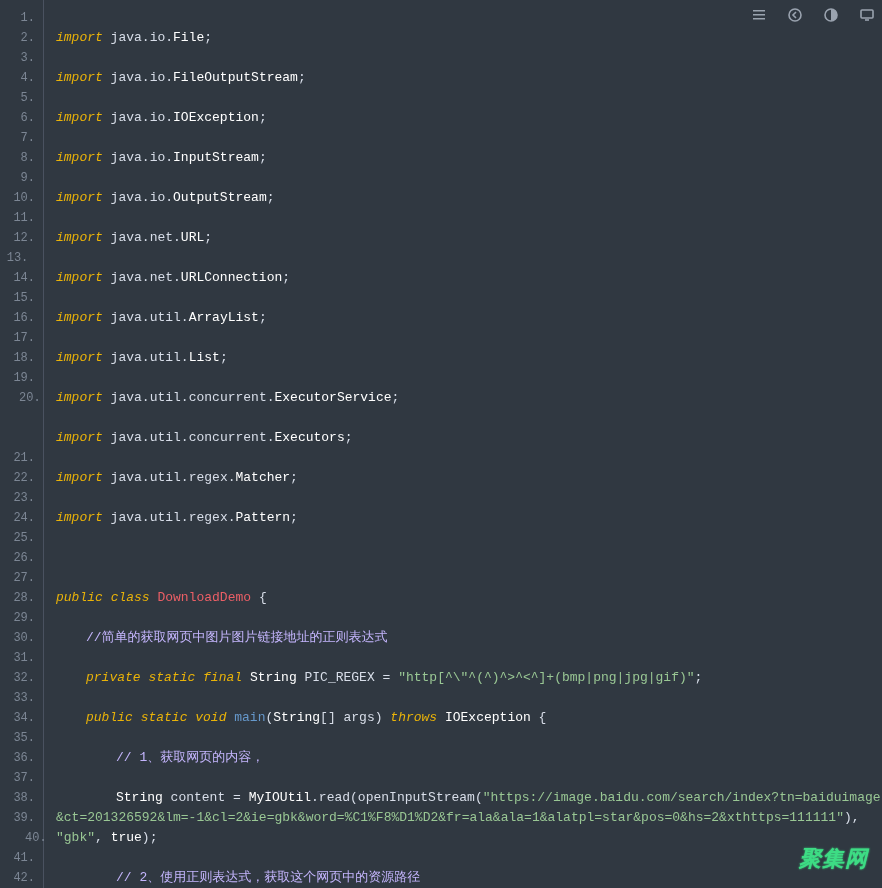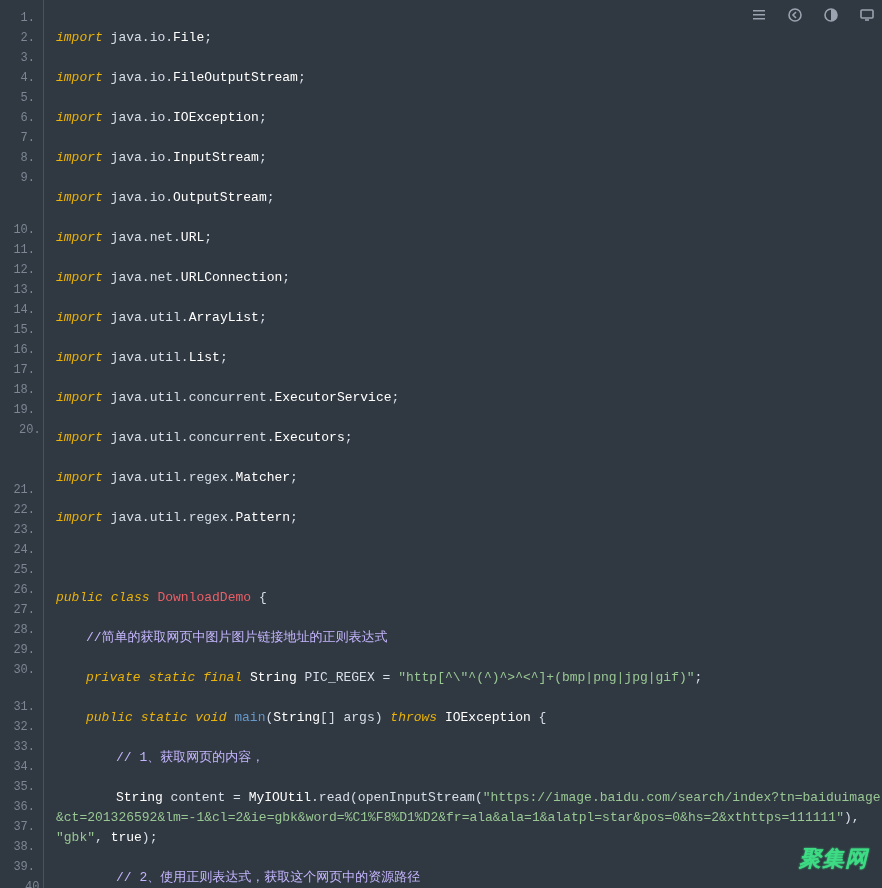--- a/index.html
+++ b/index.html
@@ -81,42 +81,42 @@
   <div class="gutter">
       <div class="ln" style="height: 20px;">1.</div>
       <div class="ln" style="height: 20px;">2.</div>
       <div class="ln" style="height: 20px;">3.</div>
       <div class="ln" style="height: 20px;">4.</div>
       <div class="ln" style="height: 20px;">5.</div>
       <div class="ln" style="height: 20px;">6.</div>
       <div class="ln" style="height: 20px;">7.</div>
       <div class="ln" style="height: 20px;">8.</div>
       <div class="ln" style="height: 20px;">9.</div>
-      <div class="ln" style="height: 20px; margin-top: 32px;">10.</div>
+      <div class="ln" style="height: 20px;">10.</div>
       <div class="ln" style="height: 20px;">11.</div>
       <div class="ln" style="height: 20px;">12.</div>
-      <div class="ln" style="height: 20px;">13.</div>
+      <div class="ln" style="height: 20px; text-align: center;">13.</div>
       <div class="ln" style="height: 20px;">14.</div>
       <div class="ln" style="height: 20px;">15.</div>
       <div class="ln" style="height: 20px;">16.</div>
       <div class="ln" style="height: 20px;">17.</div>
       <div class="ln" style="height: 20px;">18.</div>
       <div class="ln" style="height: 20px;">19.</div>
       <div class="ln" style="height: 60px; padding-left: 19px;">20.</div>
       <div class="ln" style="height: 20px;">21.</div>
       <div class="ln" style="height: 20px;">22.</div>
       <div class="ln" style="height: 20px;">23.</div>
       <div class="ln" style="height: 20px;">24.</div>
       <div class="ln" style="height: 20px;">25.</div>
       <div class="ln" style="height: 20px;">26.</div>
       <div class="ln" style="height: 20px;">27.</div>
       <div class="ln" style="height: 20px;">28.</div>
       <div class="ln" style="height: 20px;">29.</div>
       <div class="ln" style="height: 20px;">30.</div>
-      <div class="ln" style="height: 20px; margin-top: 17px;">31.</div>
+      <div class="ln" style="height: 20px;">31.</div>
       <div class="ln" style="height: 20px;">32.</div>
       <div class="ln" style="height: 20px;">33.</div>
       <div class="ln" style="height: 20px;">34.</div>
       <div class="ln" style="height: 20px;">35.</div>
       <div class="ln" style="height: 20px;">36.</div>
       <div class="ln" style="height: 20px;">37.</div>
       <div class="ln" style="height: 20px;">38.</div>
       <div class="ln" style="height: 20px;">39.</div>
       <div class="ln" style="height: 20px; margin-left: 25px;">40.</div>
       <div class="ln" style="height: 20px;">41.</div>

